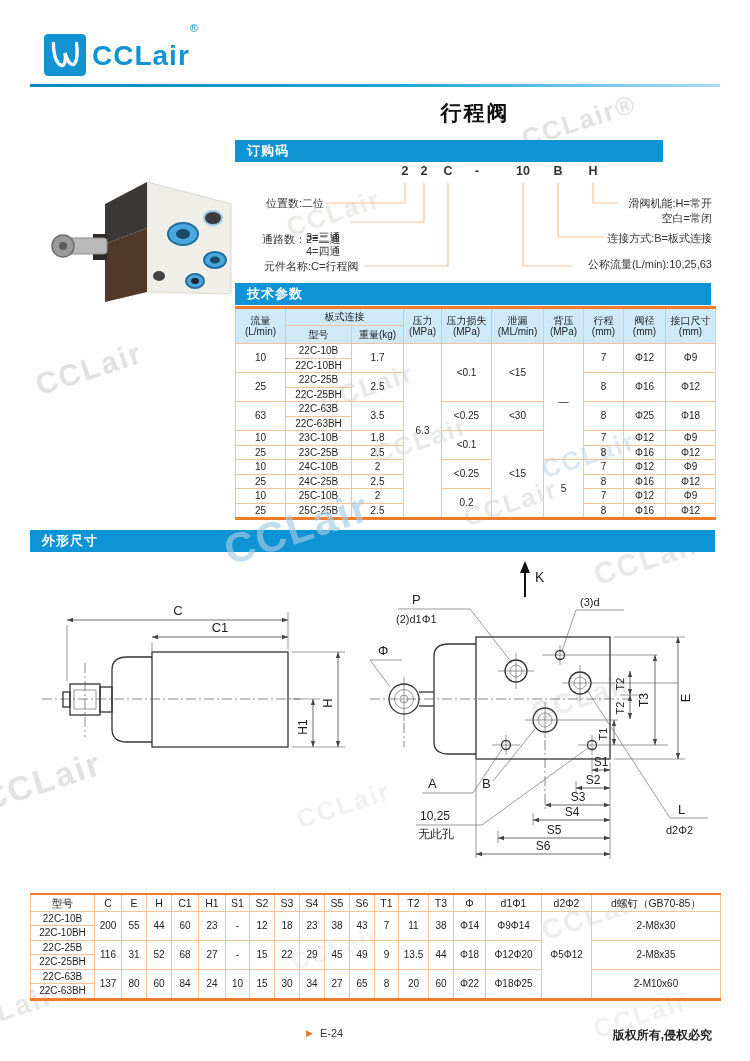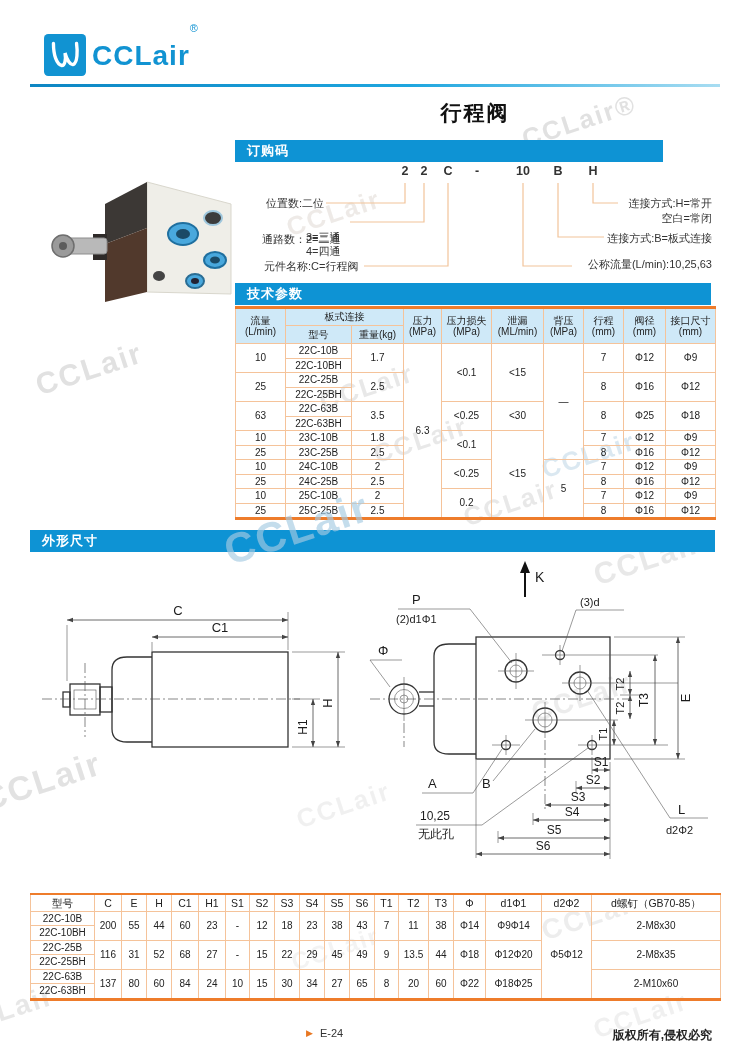--- a/index.html
+++ b/index.html
@@ -124,21 +124,21 @@
     <polyline points="308,5 308,59 354,59"></polyline>
     <polyline points="343,5 343,25 368,25"></polyline>
   </g>
 </svg>
 
 <div class="oc-label z" style="left:266px;top:196px">位置数:二位</div>
 <div class="oc-label z" style="left:262px;top:232px">通路数：2=二通</div>
 <div class="oc-label z" style="left:306px;top:230px">3=三通</div>
 <div class="oc-label z" style="left:306px;top:244px">4=四通</div>
 <div class="oc-label z" style="left:264px;top:259px">元件名称:C=行程阀</div>
-<div class="oc-label oc-right z" style="top:196px">连接方式:H=常开</div>
+<div class="oc-label oc-right z" style="top:196px">滑阀机能:H=常开</div>
 <div class="oc-label oc-right z" style="top:211px">空白=常闭</div>
 <div class="oc-label oc-right z" style="top:231px">连接方式:B=板式连接</div>
 <div class="oc-label oc-right z" style="top:257px">公称流量(L/min):10,25,63</div>
 
 <div class="abs bar z" style="left:235px;top:283px;width:476px">技术参数</div>
 <table class="tech z">
     <colgroup>
       <col style="width: 50px;">
       <col style="width: 66px;">
       <col style="width: 52px;">

